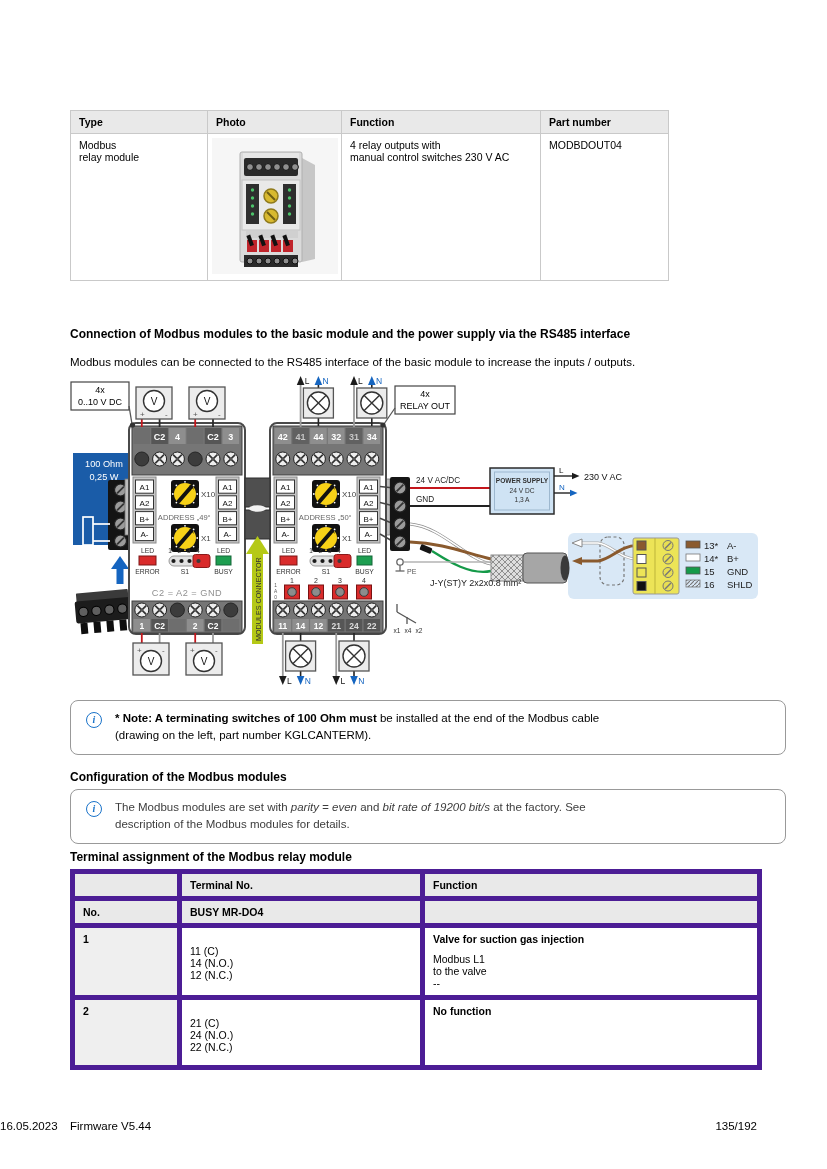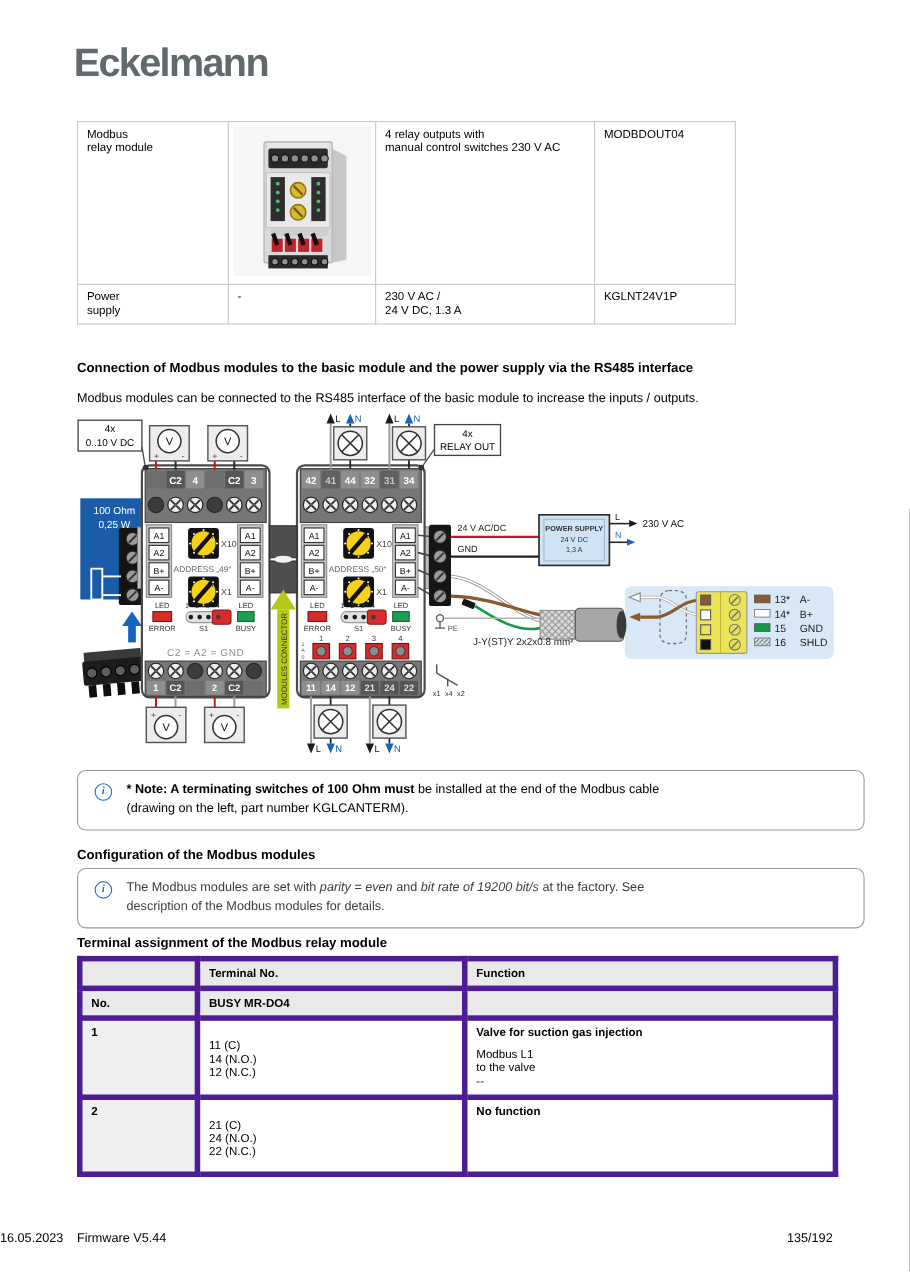--- a/index.html
+++ b/index.html
@@ -26,30 +26,35 @@
   .footer .fc{position:absolute;left:0;width:827px;text-align:left;}
   .footer .fr{position:absolute;right:70px;}
   svg{font-family:"Liberation Sans",sans-serif;}
   .diagram{position:absolute;left:70px;top:373px;}
 </style>
 </head>
 <body>
 
 <div class="page">
 
-  <div class="logo">Eckelmann</div>
 
   <table class="t1">
     <colgroup>
         <col style="width:137px">
         <col style="width:134px">
         <col style="width:199px">
         <col style="width:128px">
       </colgroup>
     <tbody>
+        <tr>
+      <th>Type</th>
+      <th>Photo</th>
+      <th>Function</th>
+      <th>Part number</th>
+    </tr>
     <tr style="height:144px;">
       <td class="pre">Modbus
 relay module</td>
       <td class="photo-cell">
         <svg width="126" height="136" viewBox="0 0 126 136">
           <rect x="0" y="0" width="126" height="136" fill="#f6f6f6"></rect>
           <polygon points="90,20 103,27 103,121 90,124" fill="#c7c7c7"></polygon>
           <rect x="28" y="14" width="62" height="110" rx="2" fill="#dadada" stroke="#b0b0b0"></rect>
           <rect x="31" y="15" width="56" height="6" fill="#e6e6e6"></rect>
           <rect x="32" y="20" width="54" height="18" rx="2" fill="#2a2a2a"></rect>
@@ -97,28 +102,20 @@
             <circle cx="65" cy="123" r="3"></circle>
                 <circle cx="74" cy="123" r="3"></circle>
                 <circle cx="83" cy="123" r="3"></circle>
           </g>
         </svg>
       </td>
       <td class="pre">4 relay outputs with
 manual control switches 230 V AC</td>
       <td>MODBDOUT04</td>
     </tr>
-    <tr style="height:36px;">
-      <td class="pre">Power
-supply</td>
-      <td>-</td>
-      <td class="pre">230 V AC /
-24 V DC, 1.3 A</td>
-      <td>KGLNT24V1P</td>
-    </tr>
   </tbody>
     </table>
 
   <div class="hd" style="left:70px;top:327px;">Connection of Modbus modules to the basic module and the power supply via the RS485 interface</div>
   <div class="bd" style="left:70px;top:356px;">Modbus modules can be connected to the RS485 interface of the basic module to increase the inputs / outputs.</div>
 
   <svg class="diagram" width="700" height="322" viewBox="0 0 700 322">
     <defs>
       <g id="screw">
           <circle r="7" fill="#ededed" stroke="#222"></circle>

